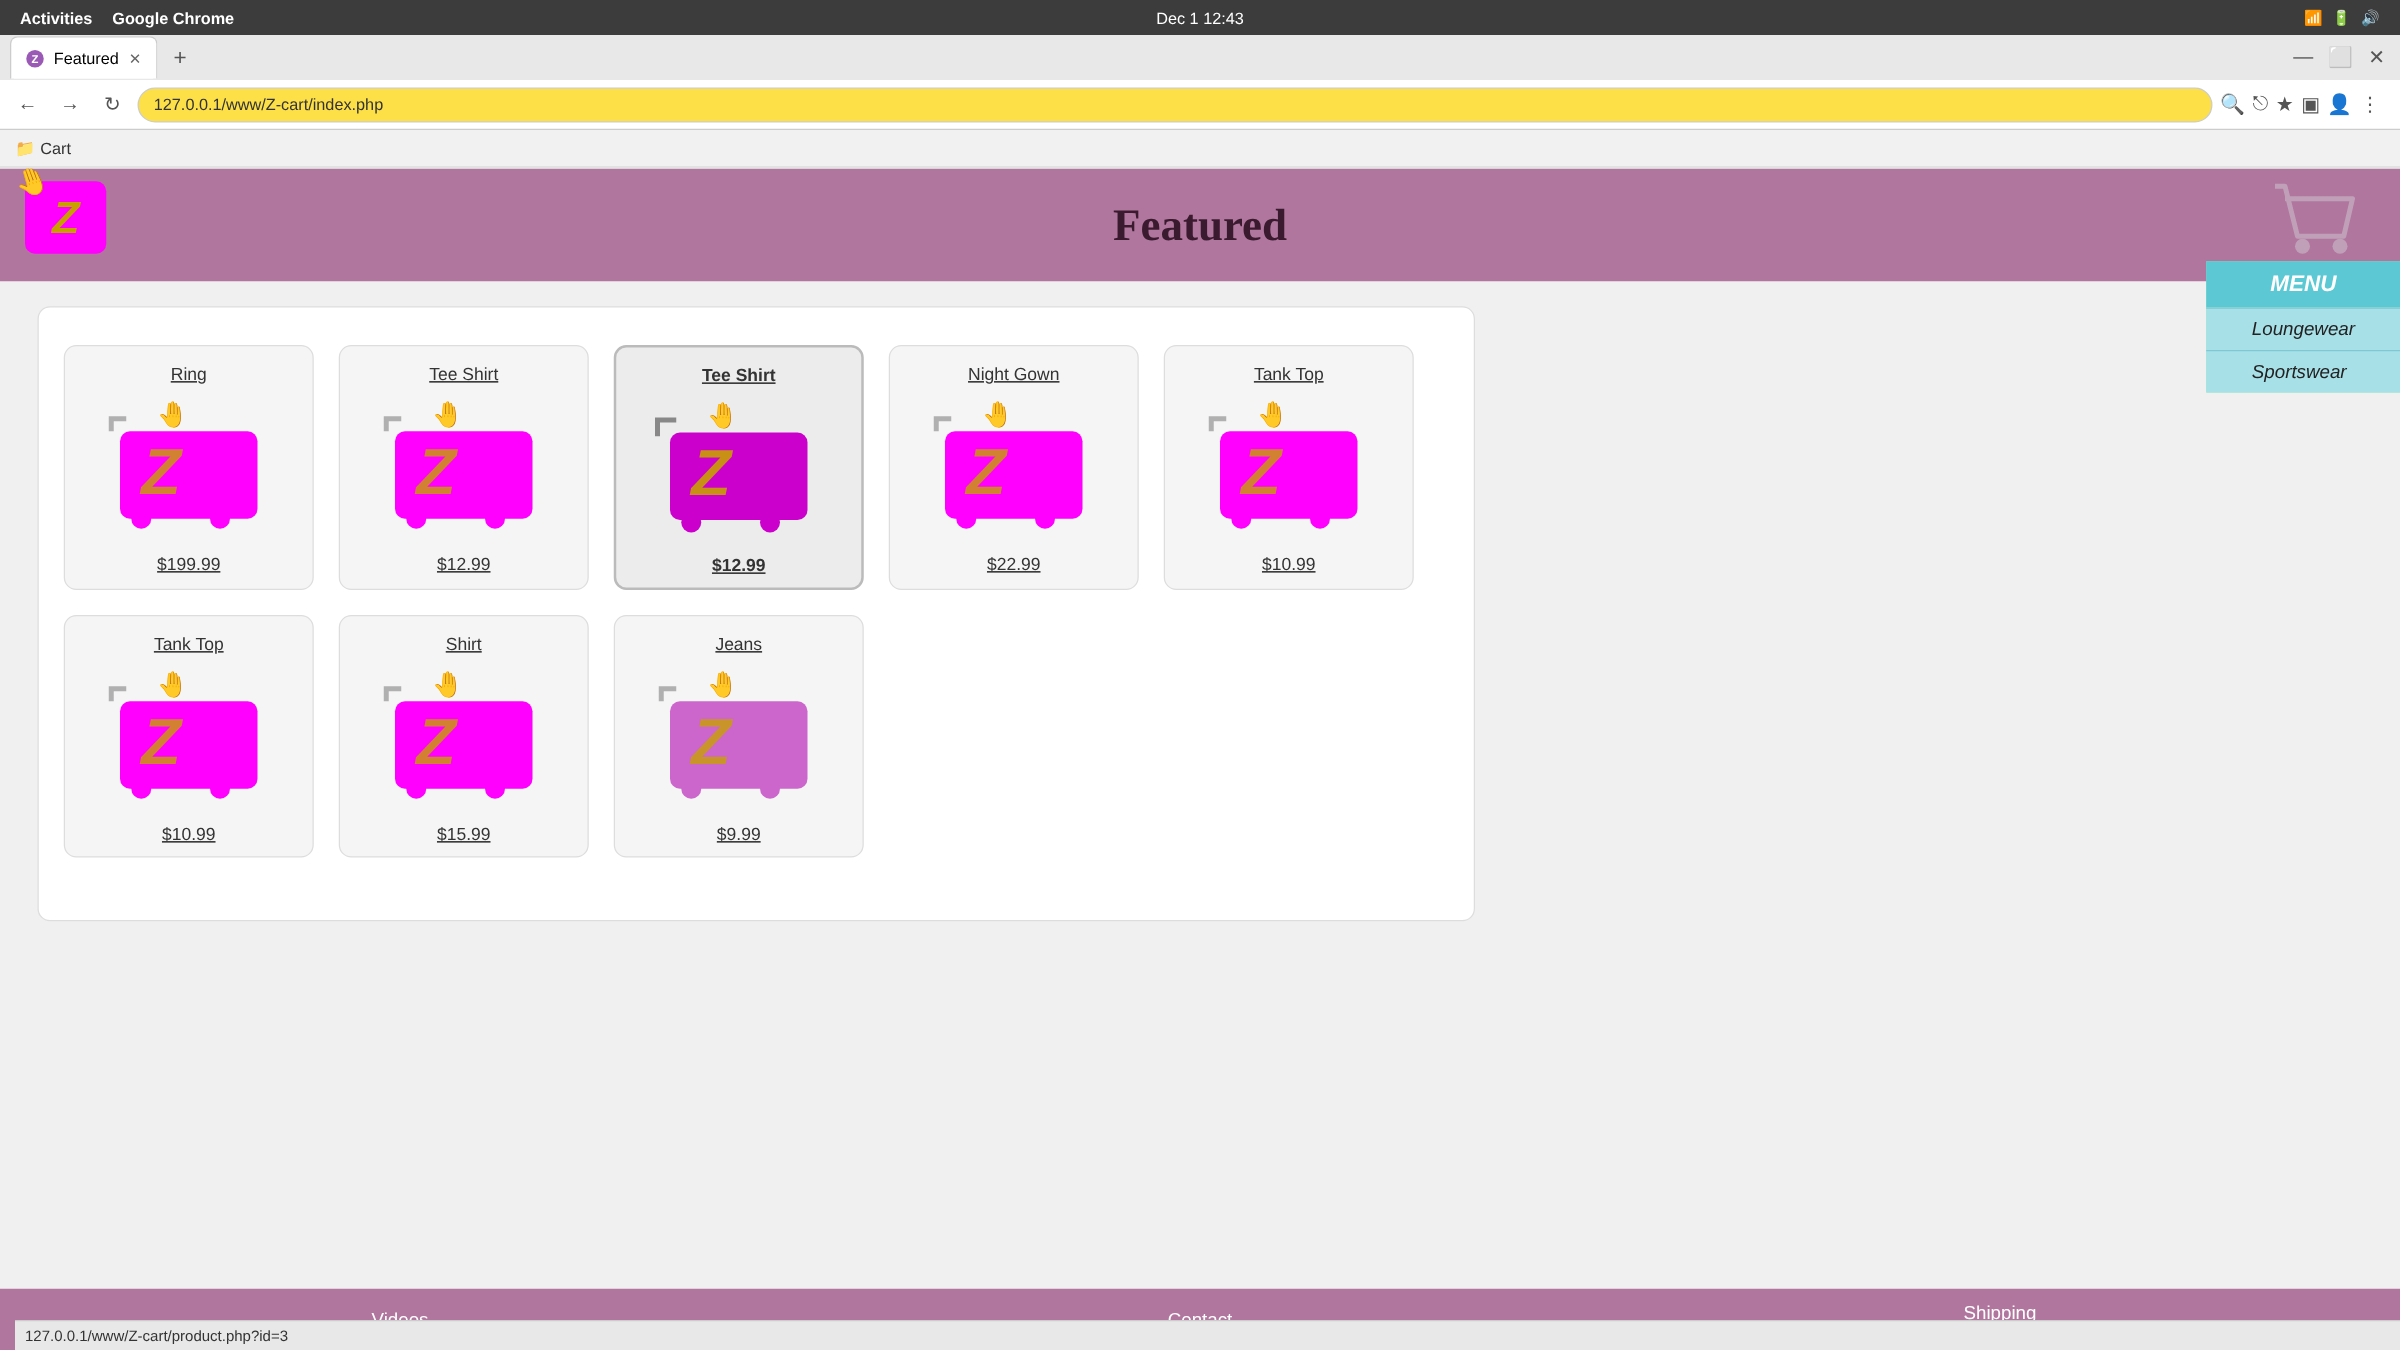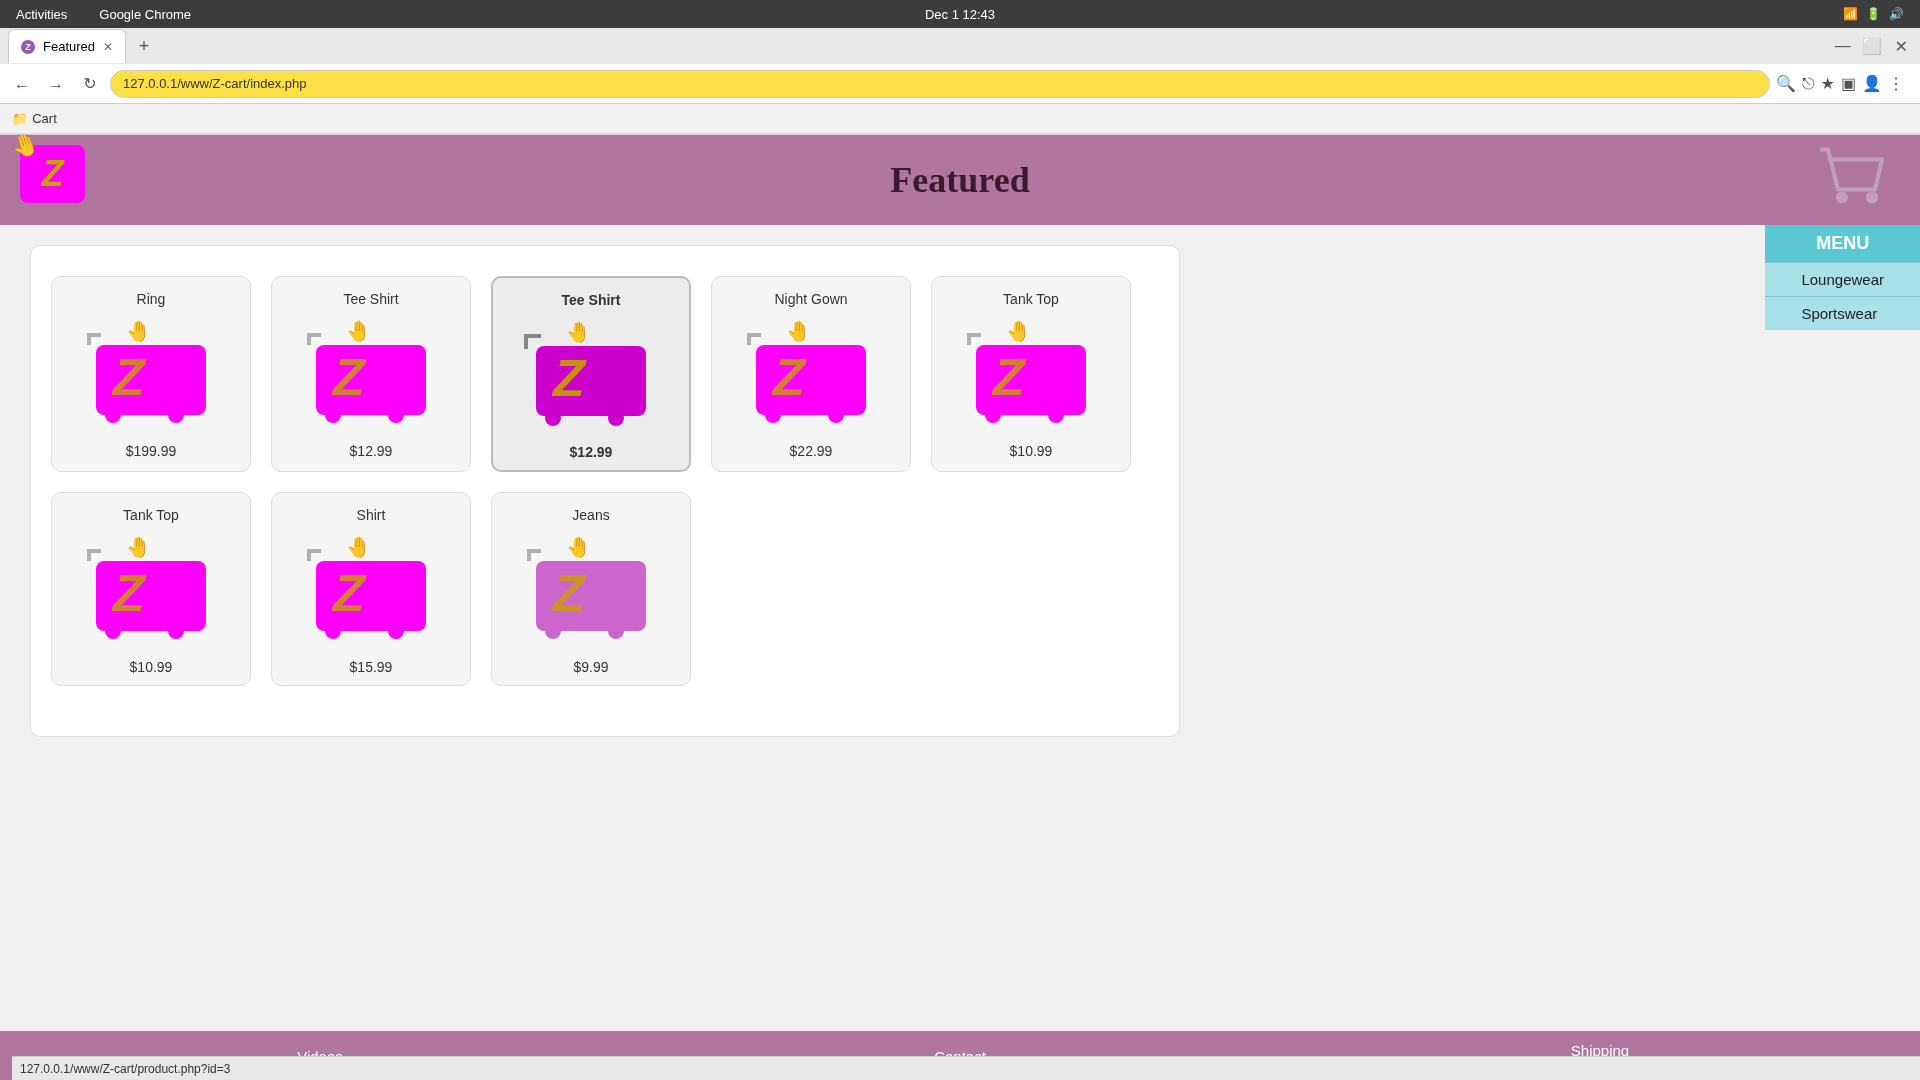--- a/index.html
+++ b/index.html
@@ -9,21 +9,21 @@
     .os-bar {
       height: 28px;
       background: #3c3c3c;
       display: flex;
       align-items: center;
       justify-content: space-between;
       padding: 0 16px;
       color: white;
       font-size: 13px;
     }
-    .os-bar-left { display: flex; align-items: flex-start; gap: 32px; }
+    .os-bar-left { display: flex; align-items: flex-start; gap: 16px; font-weight: bold; }
     .os-bar-center { position: absolute; left: 50%; transform: translateX(-50%); font-size: 13px; color: white; }
     .os-bar-right { display: flex; align-items: center; gap: 8px; font-size: 12px; }
 
     
     .browser-chrome {
       background: #e8e8e8;
       border-bottom: 1px solid #ccc;
     }
     .tab-bar {
       display: flex;
@@ -156,24 +156,25 @@
       top: 50%;
       transform: translateY(-50%);
       font-size: 48px;
       color: #d4a8c0;
     }
 
     
     .menu-sidebar {
       position: absolute;
       right: 0;
-      top: 90px;
+      top: 74px;
       background: #86efac;
       z-index: 100;
       min-width: 140px;
+      font-style: italic;
     }
     .menu-header {
       background: #5bc8d4;
       color: white;
       font-size: 18px; font-weight: bold;
       padding: 8px 20px;
       text-align: center;
     }
     .menu-item {
       background: #a8e0e8;
@@ -187,20 +188,21 @@
     
     .product-area {
       padding: 20px 30px;
     }
     .product-container {
       background: white;
       border-radius: 10px;
       border: 1px solid #ddd;
       padding: 30px 20px;
       max-width: 1150px;
+      text-decoration: underline;
     }
     .product-row {
       display: flex;
       gap: 20px;
       margin-bottom: 20px;
     }
     .product-card {
       background: #f5f5f5;
       border-radius: 10px;
       border: 1px solid #ddd;

